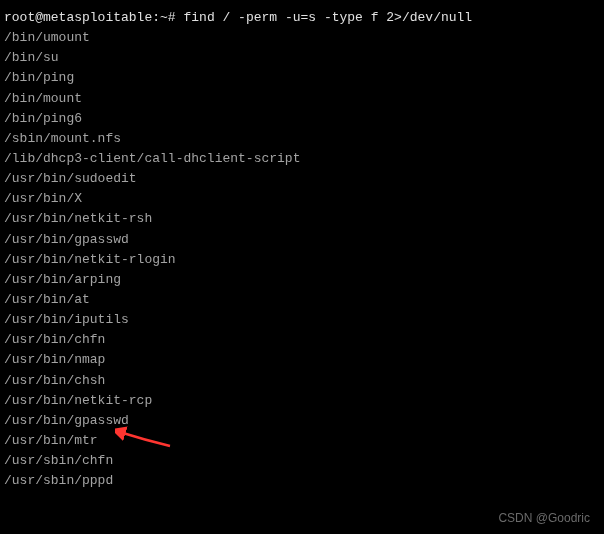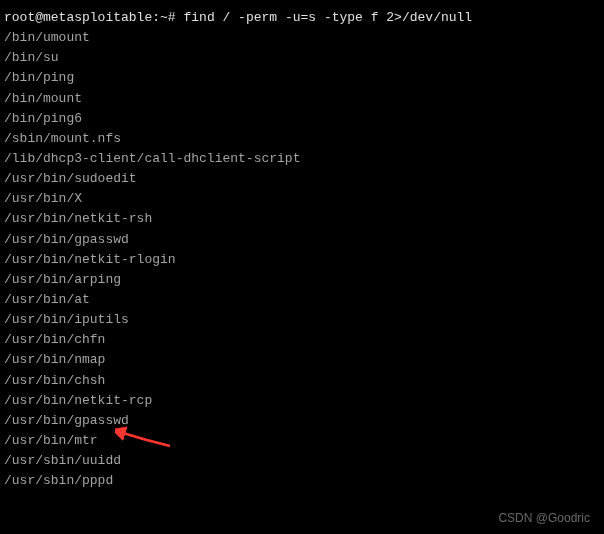--- a/index.html
+++ b/index.html
@@ -72,21 +72,21 @@
     <div class="output-line">/usr/bin/netkit-rlogin</div>
     <div class="output-line">/usr/bin/arping</div>
     <div class="output-line">/usr/bin/at</div>
     <div class="output-line">/usr/bin/iputils</div>
     <div class="output-line">/usr/bin/chfn</div>
     <div class="output-line">/usr/bin/nmap</div>
     <div class="output-line">/usr/bin/chsh</div>
     <div class="output-line">/usr/bin/netkit-rcp</div>
     <div class="output-line">/usr/bin/gpasswd</div>
     <div class="output-line">/usr/bin/mtr</div>
-    <div class="output-line">/usr/sbin/uuidd</div>
+    <div class="output-line">/usr/sbin/chfn</div>
     <div class="output-line">/usr/sbin/pppd</div>
   </div>
 
 <svg class="arrow" width="60" height="24" viewBox="0 0 60 24">
   <defs>
     <marker id="arrowhead" markerWidth="8" markerHeight="8" refX="1" refY="3" orient="auto">
       <polygon points="0 0, 6 3, 0 6" fill="#ff3530"></polygon>
     </marker>
   </defs>
   <path d="M 55 20 Q 30 14 8 7" stroke="#ff3530" stroke-width="2.5" fill="none" marker-end="url(#arrowhead)"></path>

